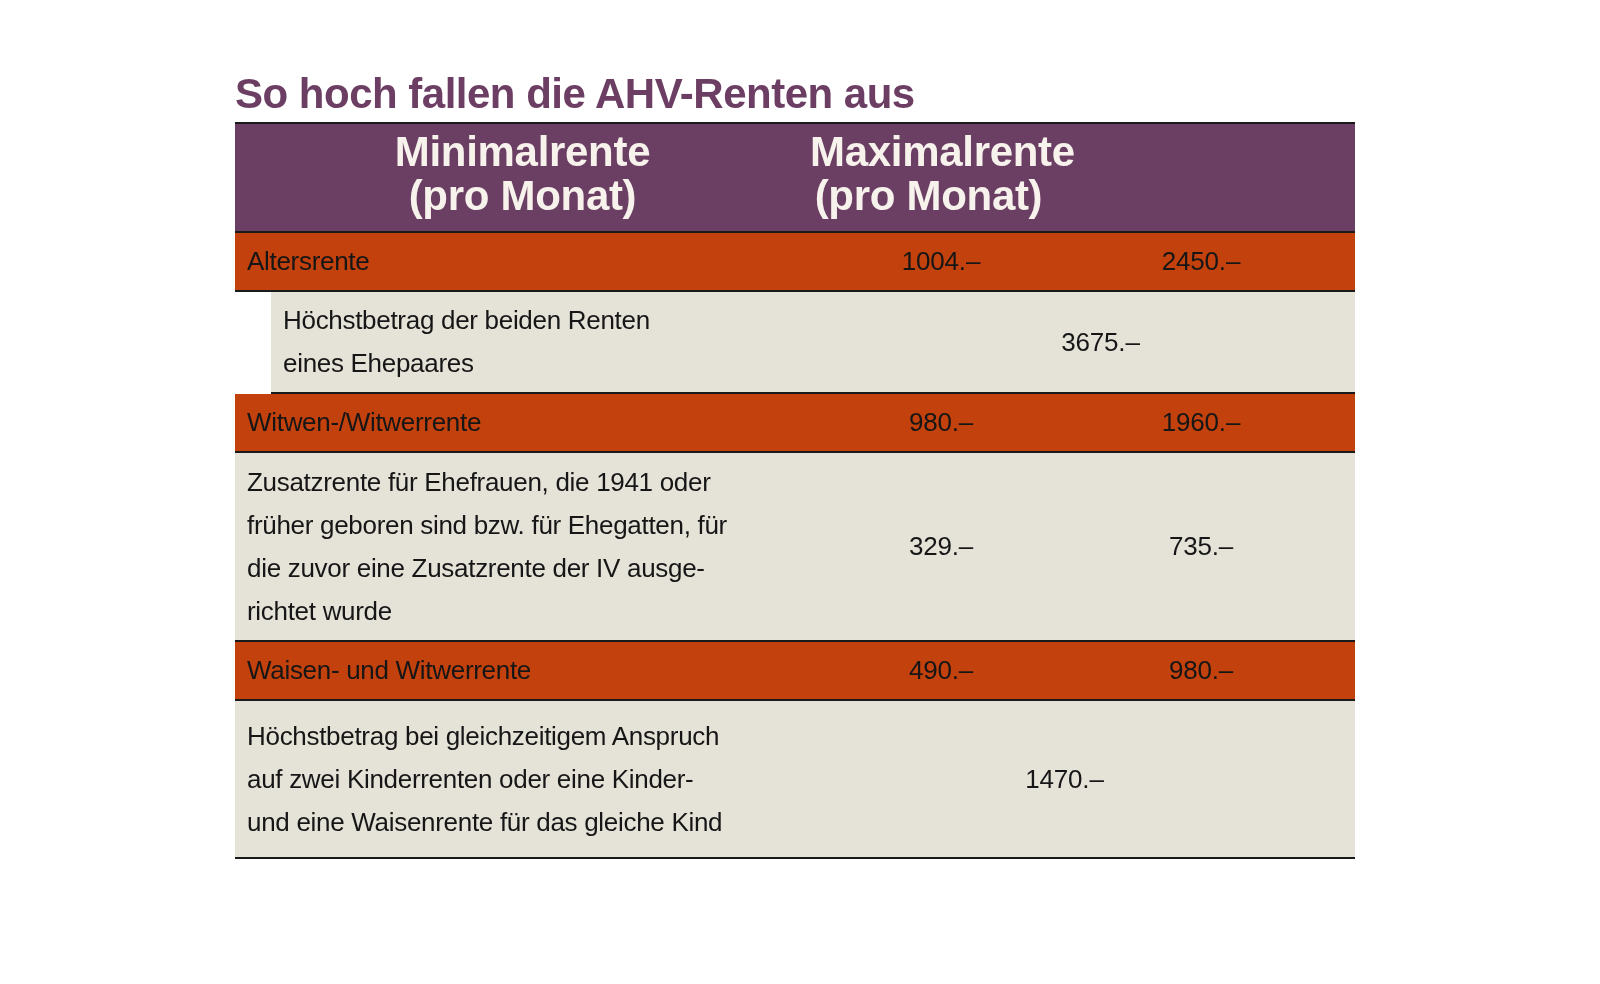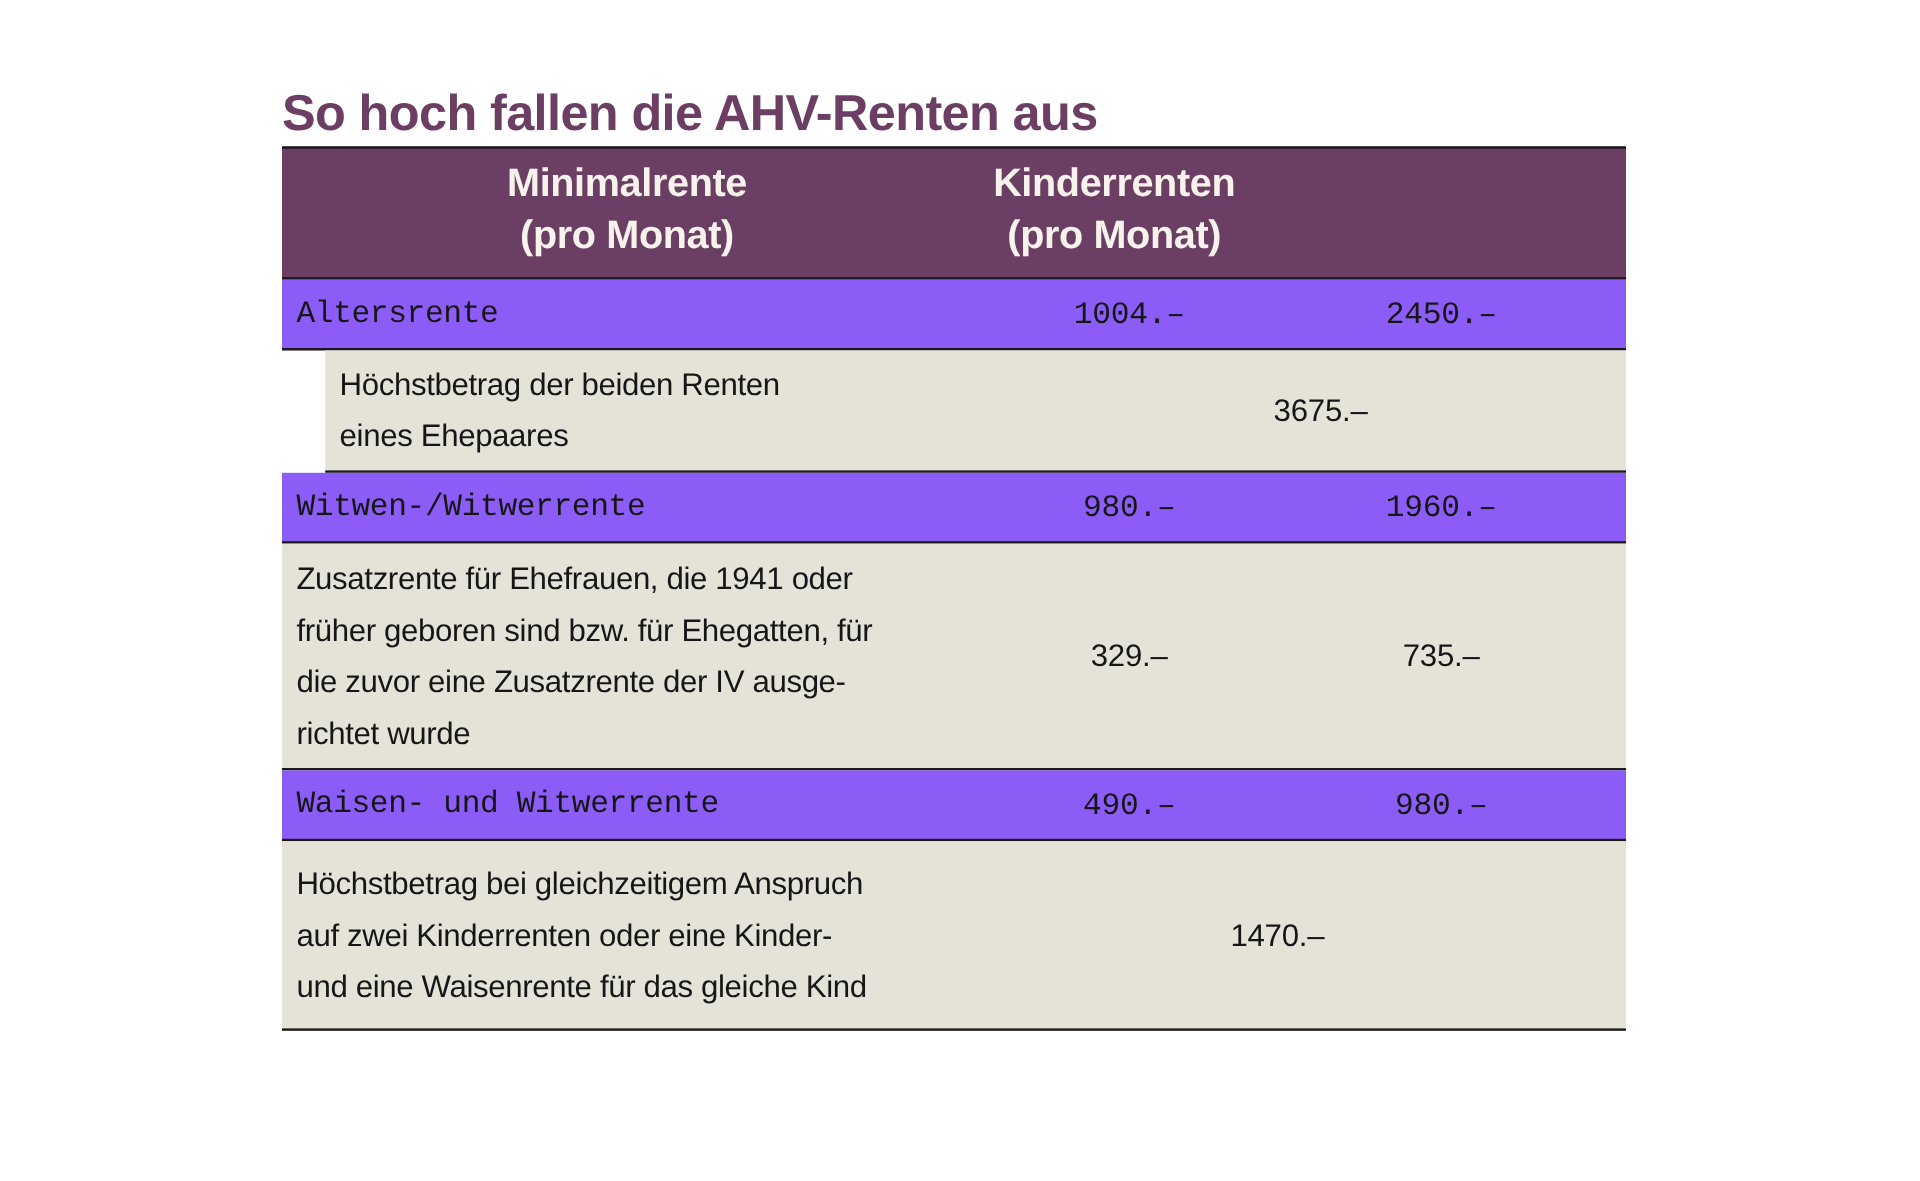--- a/index.html
+++ b/index.html
@@ -55,36 +55,36 @@
   }
   .hlabel{
     font-size:33px;
     font-weight:bold;
     letter-spacing:-0.3px;
     color:var(--head-text);
     padding-left:12px;
     line-height:44px;
   }
   .hcol{
-    font-size:33px;
+    font-size:42px;
     font-weight:bold;
     letter-spacing:-0.3px;
     color:var(--head-text);
     text-align:center;
     line-height:44px;
   }
   .hcol-max{padding-right:25px;}
   .row{
     display:grid;
     grid-template-columns:575px 262px 283px;
     align-items:center;
     border-bottom:2px solid var(--line);
     box-sizing:border-box;
   }
-  .shade-white{background:#8b5cf6;font-family:Liberation Mono, monospace;}
+  .shade-white{background:#c2410c;}
   .shade-beige{background:var(--beige);}
   .label{
     padding:7px 8px 7px 12px;
     font-size:26px;
     letter-spacing:-0.3px;
     line-height:43px;
   }
   .line{white-space:nowrap;}
   .num{
     font-size:26px;
@@ -110,21 +110,21 @@
     <h1 class="title">So hoch fallen die AHV-Renten aus</h1>
 
     <div class="table">
 
       <div class="thead">
         <div class="hcol">
           <div class="line">Minimalrente</div>
           <div class="line">(pro Monat)</div>
         </div>
         <div class="hcol hcol-max">
-          <div class="line">Kinderrenten</div>
+          <div class="line">Maximalrente</div>
           <div class="line">(pro Monat)</div>
         </div>
       </div>
 
       <div class="row shade-white r-single">
         <div class="label">
           <div class="line">Altersrente</div>
         </div>
         <div class="num">1004.–</div>
         <div class="num num-max">2450.–</div>

